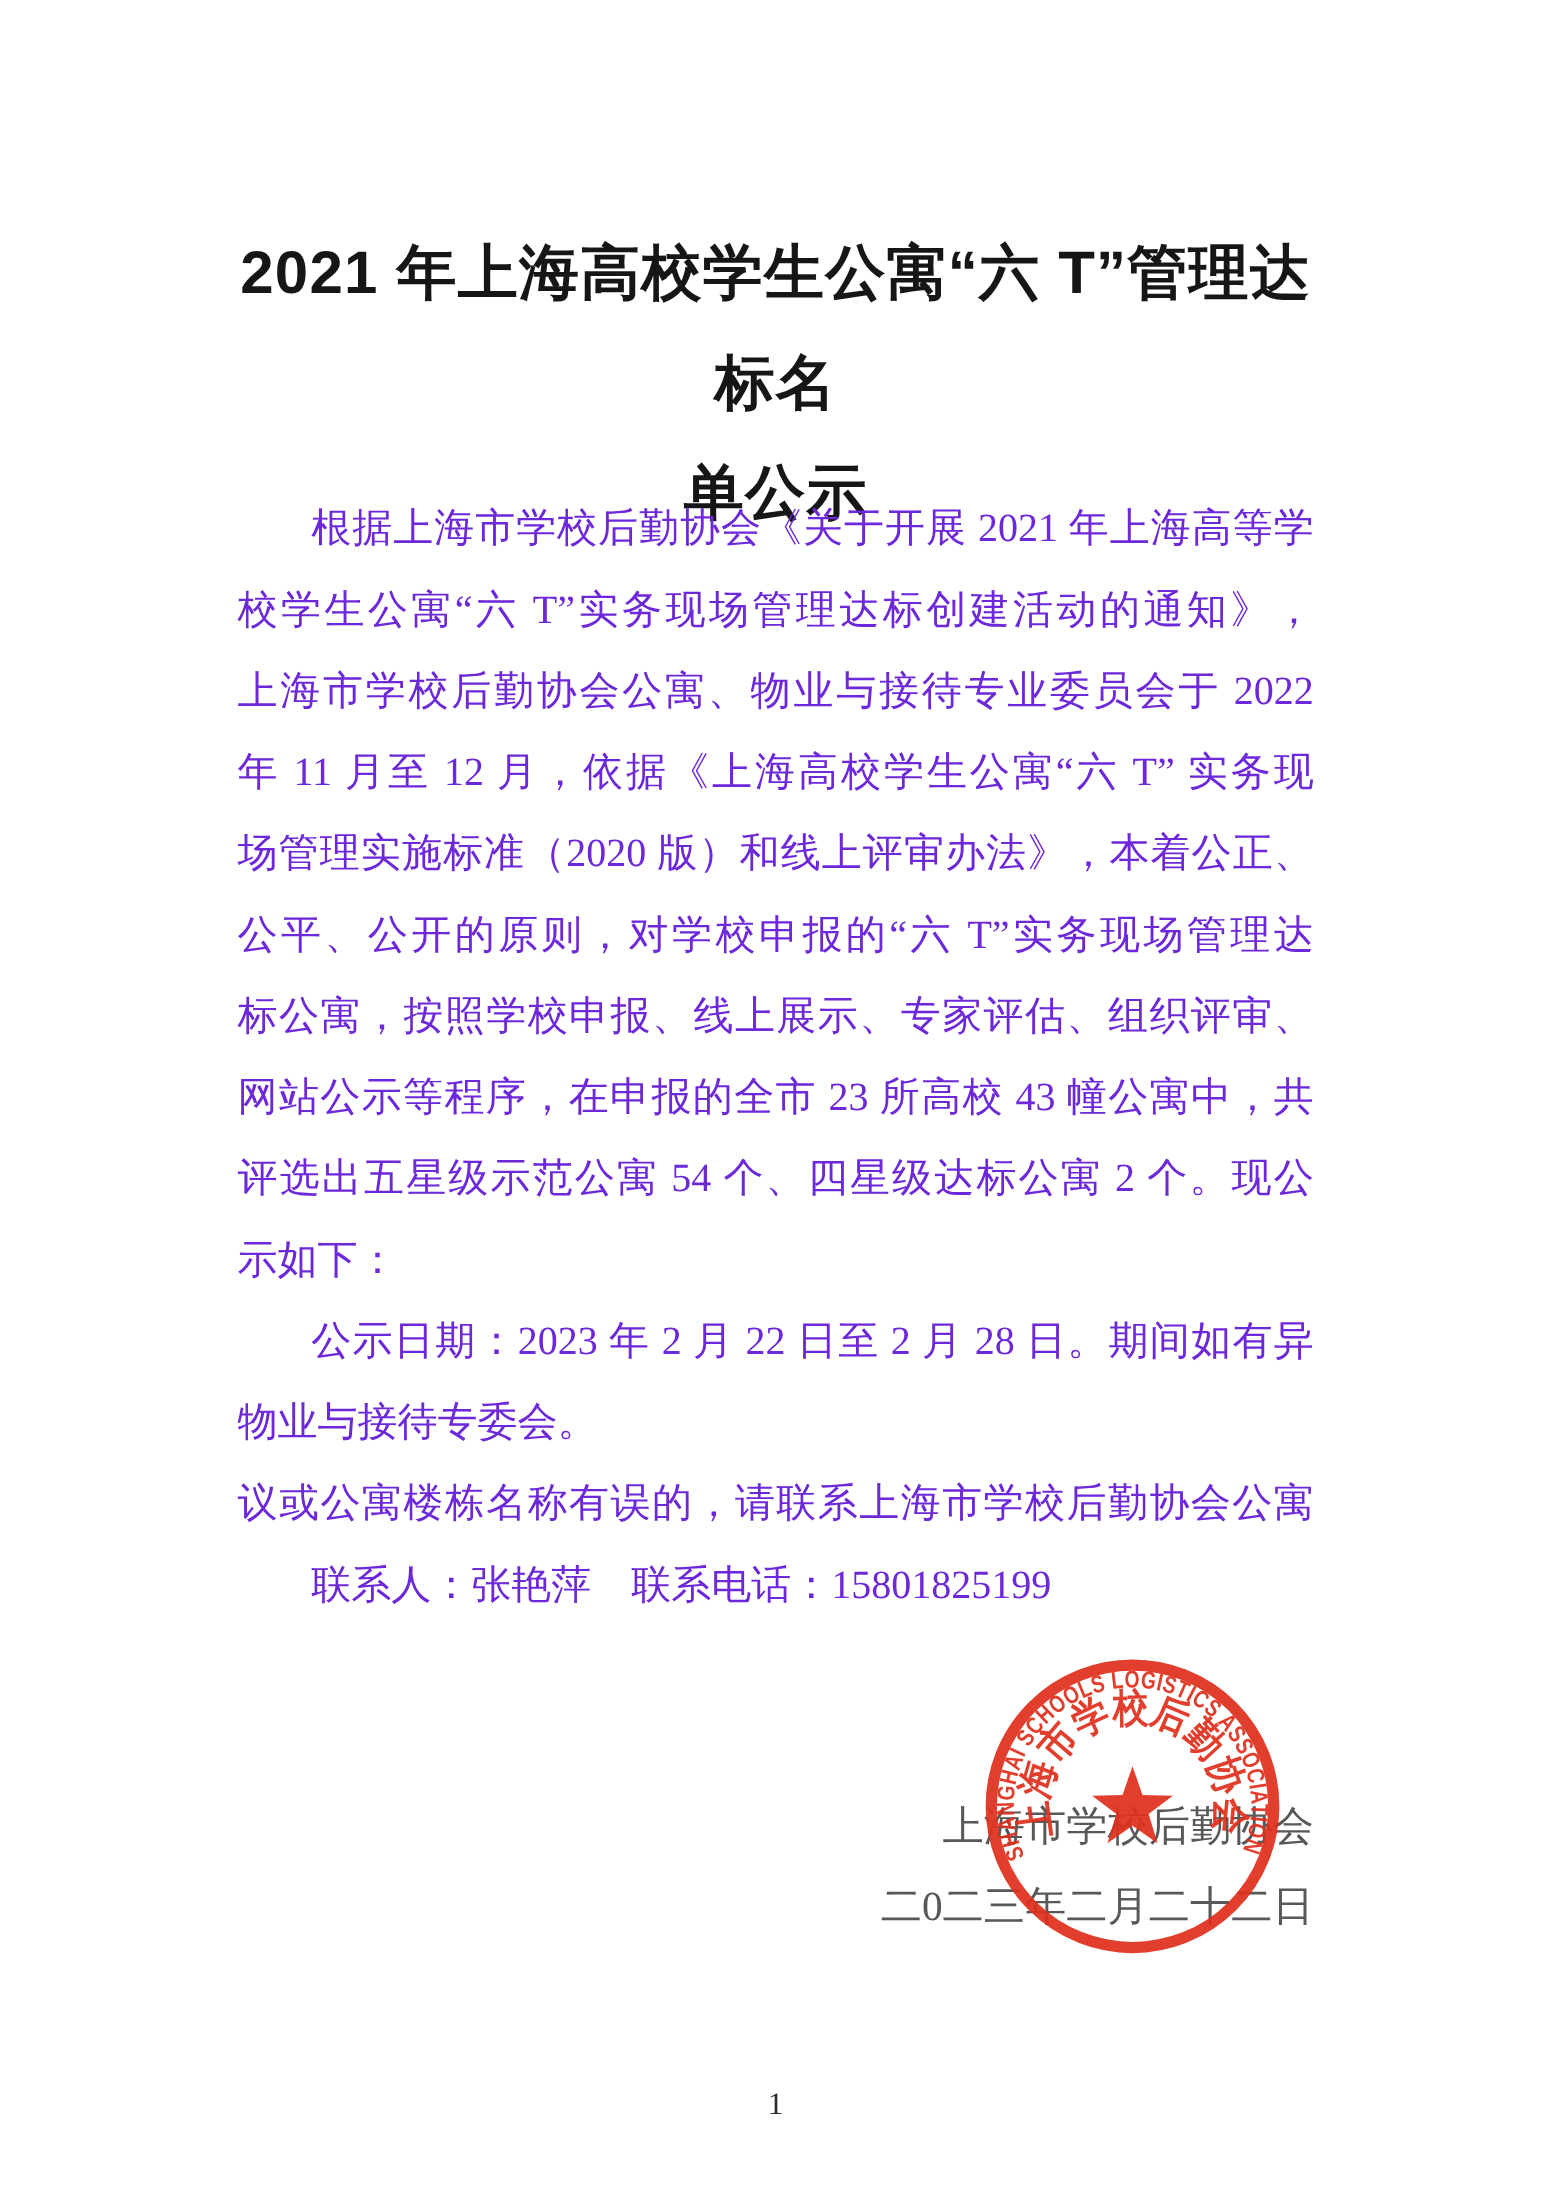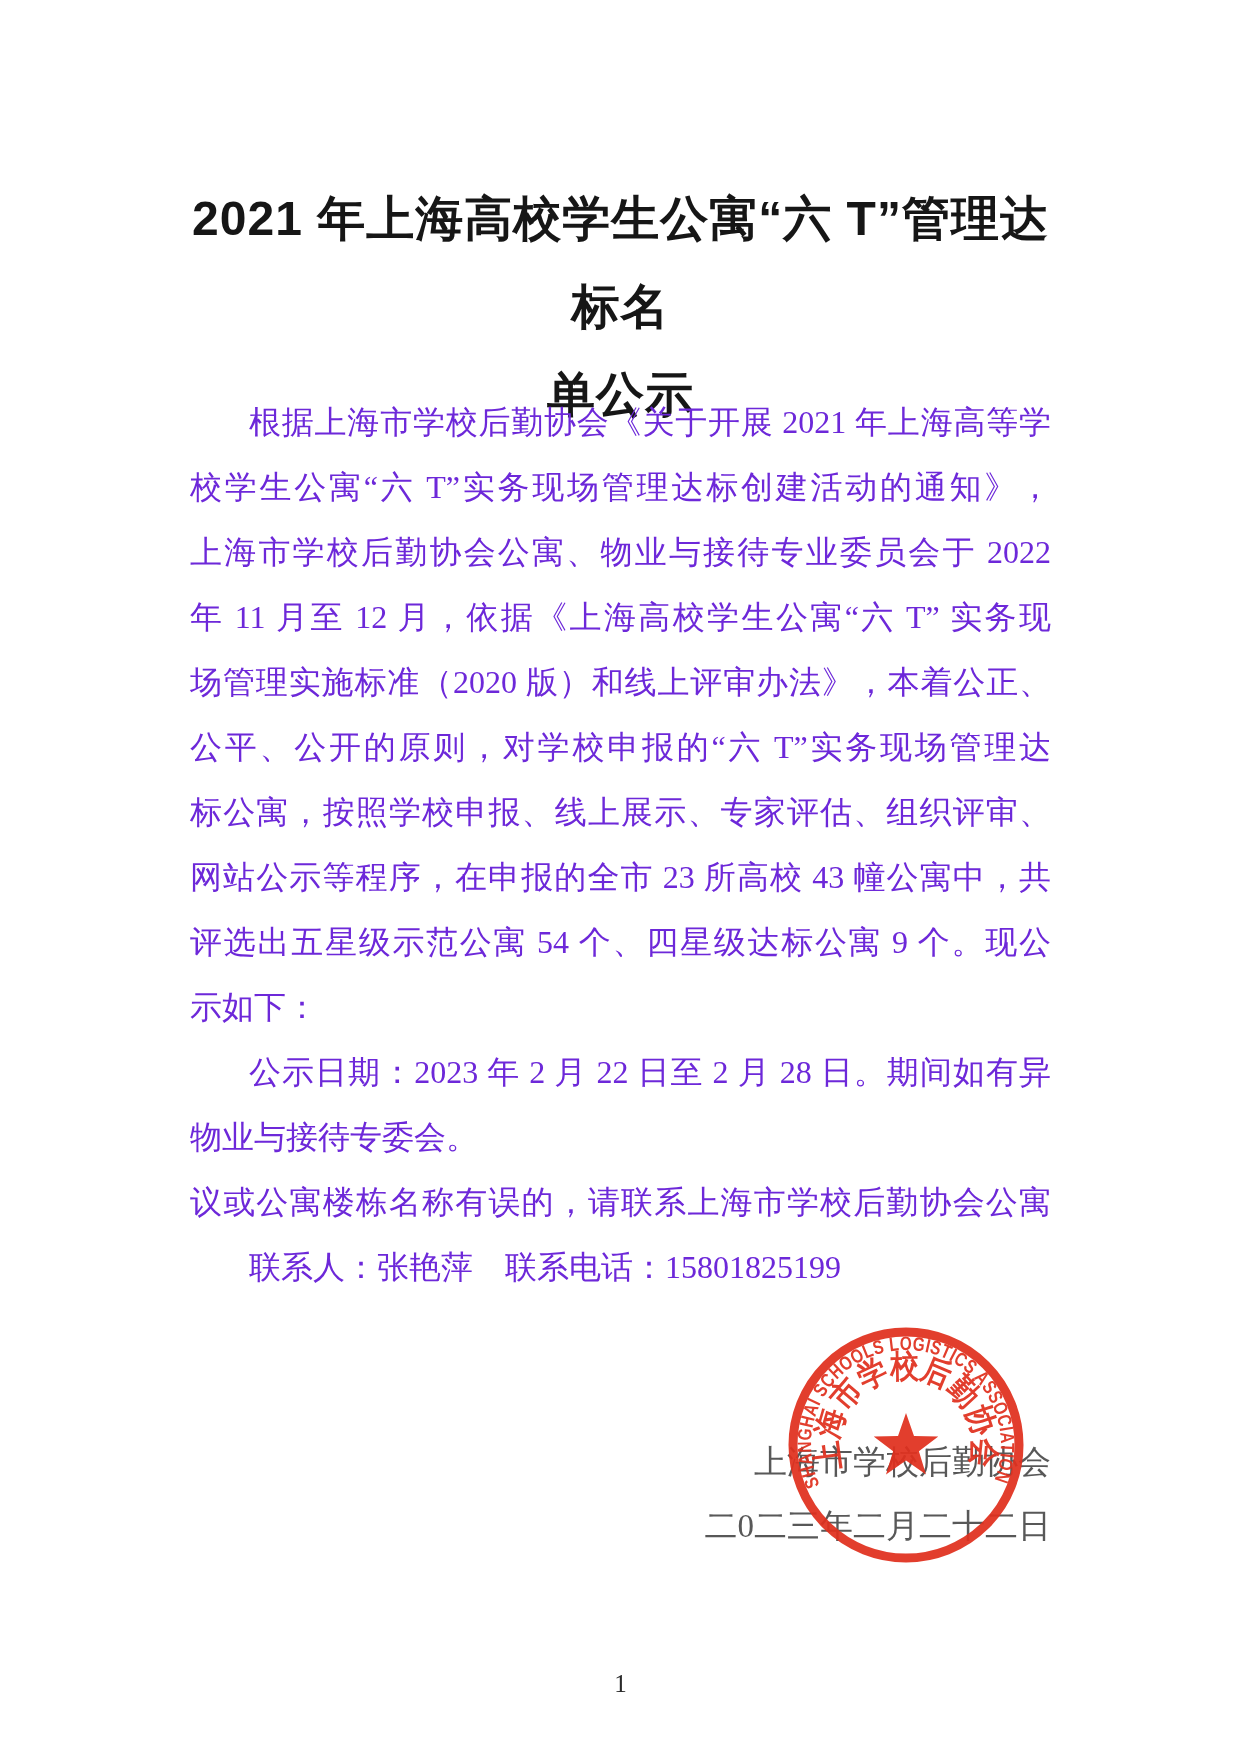--- a/index.html
+++ b/index.html
@@ -87,21 +87,21 @@
 
   <div class="body-block">
     <div class="line indent">根据上海市学校后勤协会《关于开展 2021 年上海高等学</div>
     <div class="line">校学生公寓“六 T”实务现场管理达标创建活动的通知》，</div>
     <div class="line">上海市学校后勤协会公寓、物业与接待专业委员会于 2022</div>
     <div class="line">年 11 月至 12 月，依据《上海高校学生公寓“六 T” 实务现</div>
     <div class="line">场管理实施标准（2020 版）和线上评审办法》，本着公正、</div>
     <div class="line">公平、公开的原则，对学校申报的“六 T”实务现场管理达</div>
     <div class="line">标公寓，按照学校申报、线上展示、专家评估、组织评审、</div>
     <div class="line">网站公示等程序，在申报的全市 23 所高校 43 幢公寓中，共</div>
-    <div class="line">评选出五星级示范公寓 54 个、四星级达标公寓 9 个。现公</div>
+    <div class="line">评选出五星级示范公寓 54 个、四星级达标公寓 2 个。现公</div>
     <div class="line short">示如下：</div>
     <div class="line indent">公示日期：2023 年 2 月 22 日至 2 月 28 日。期间如有异</div>
     <div class="line short">物业与接待专委会。</div>
     <div class="line">议或公寓楼栋名称有误的，请联系上海市学校后勤协会公寓</div>
     <div class="line short indent">联系人：张艳萍　联系电话：15801825199</div>
   </div>
 
   <div class="signature-block">
     <div>上海市学校后勤协会</div>
     <div>二0二三年二月二十二日</div>

